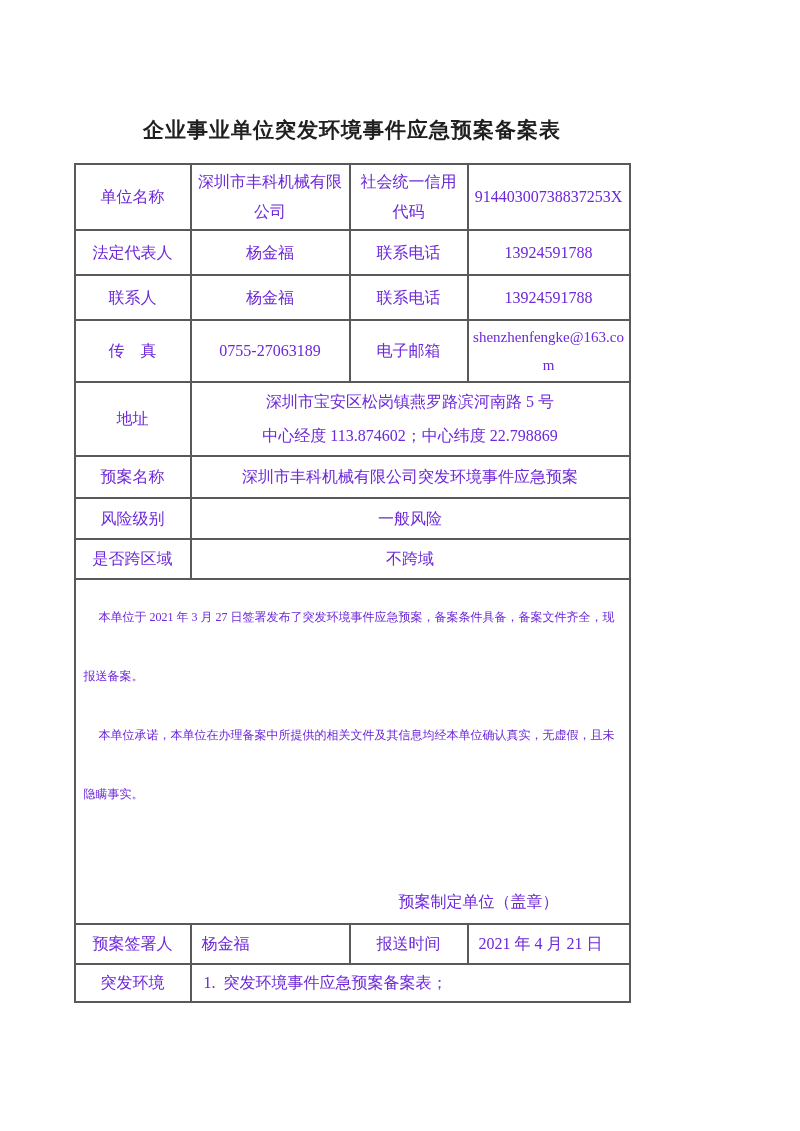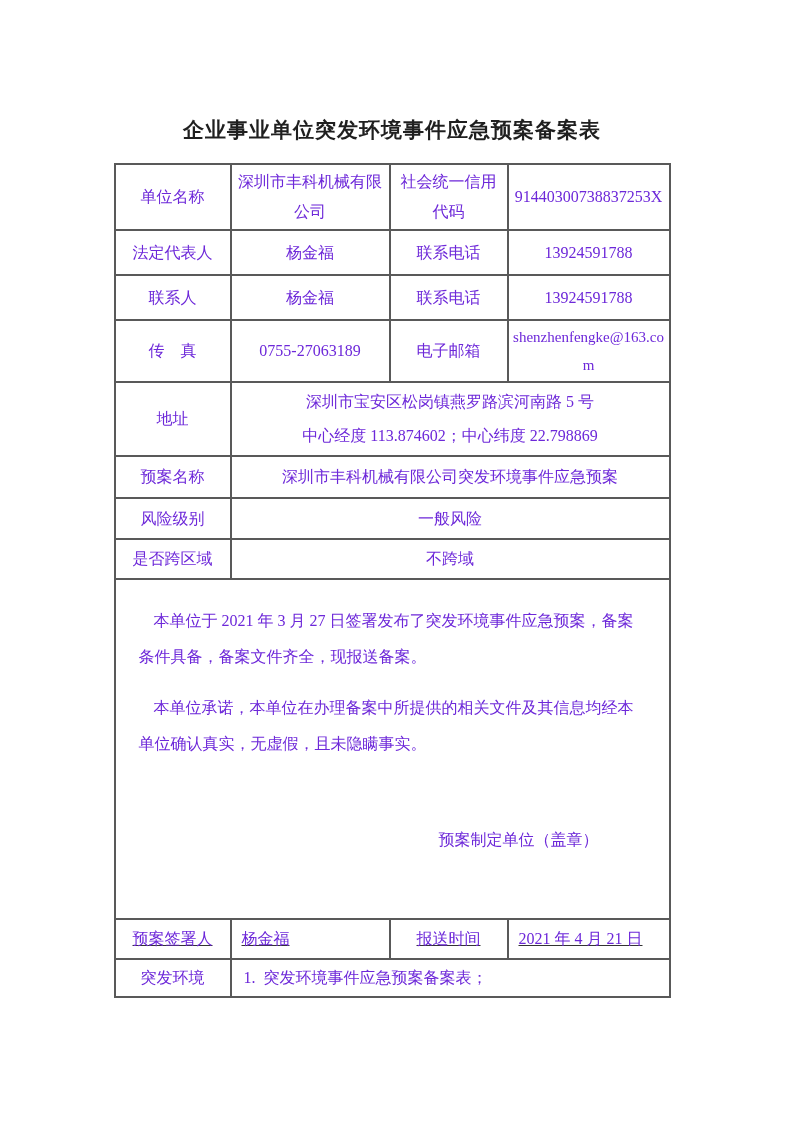--- a/index.html
+++ b/index.html
@@ -8,21 +8,20 @@
     background: #ffffff;
   }
   .page {
     position: relative;
     width: 704px;
     height: 1131px;
     background: #ffffff;
     overflow: hidden;
     font-family: "Liberation Serif", "DejaVu Serif", serif;
     color: #333333;
-    padding-left: 40px;
   }
   .doc-title {
     margin: 0;
     padding-top: 112px;
     height: 36px;
     line-height: 36px;
     text-align: center;
     font-size: 21px;
     font-weight: 700;
     letter-spacing: 1px;
@@ -52,40 +51,40 @@
   tr.r1  { height: 65px; }
   tr.r2  { height: 45px; margin-top: 48px; }
   tr.r3  { height: 45px; }
   tr.r4  { height: 58px; }
   tr.r5  { height: 72px; }
   tr.r6  { height: 42px; }
   tr.r7  { height: 41px; }
   tr.r8  { height: 41px; }
   tr.r9  { height: 40px; }
   tr.r10 { height: 340px; }
-  tr.r11 { height: 40px; text-decoration: underline; }
+  tr.r11 { height: 40px; }
   tr.r12 { height: 38px; }
   td.email-cell {
     font-size: 15px;
     line-height: 28px;
   }
   td.addr-cell div { line-height: 34px; }
   td.ta-left {
     text-align: left;
     padding-left: 10px;
   }
   td.decl-cell {
     text-align: left;
     vertical-align: top;
     padding: 8px 8px 0 8px;
   }
   .decl-cell p {
-    margin: 15px;
-    font-size: 16px;
-    line-height: 36px;
+    margin: 0;
+    font-size: 12px;
+    line-height: 59px;
     text-indent: 15px;
     word-break: break-all;
   }
   .decl-cell .stamp-line {
     margin-top: 56px;
     font-size: 16px;
     line-height: 43px;
     text-align: right;
     padding-right: 62px;
   }

